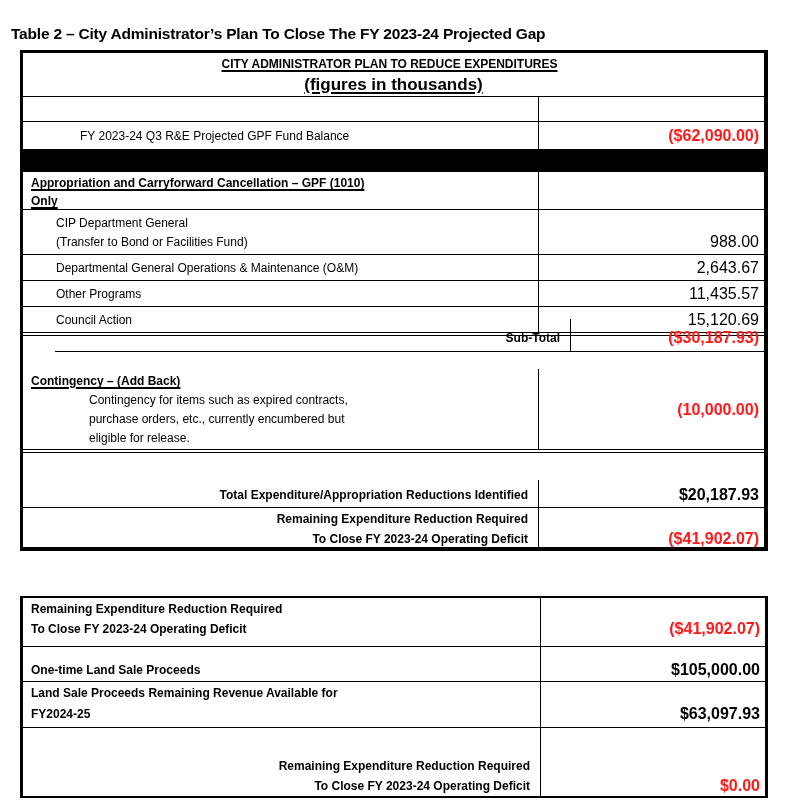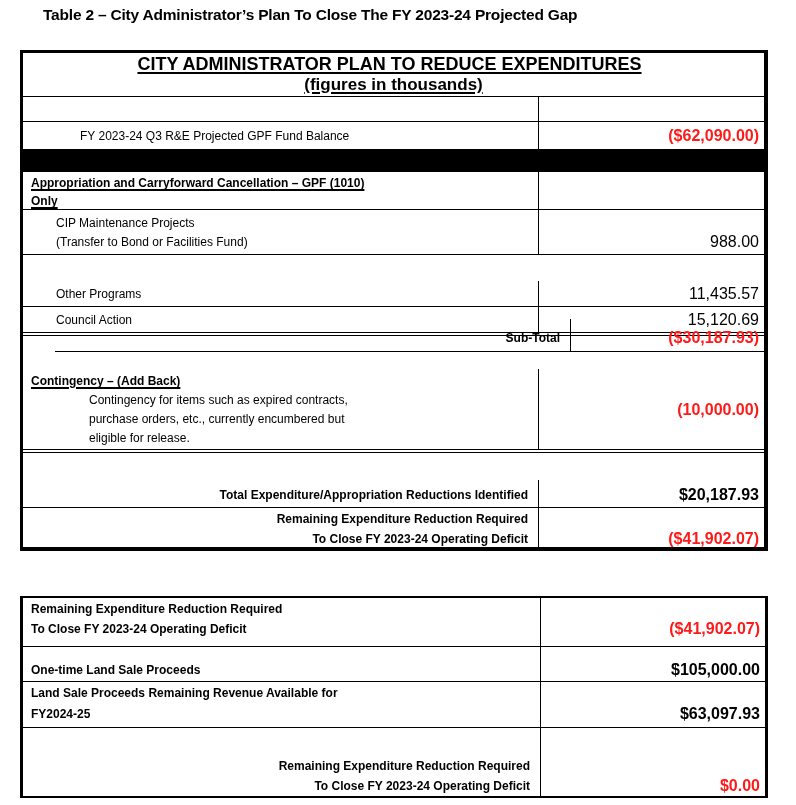--- a/index.html
+++ b/index.html
@@ -1,19 +1,19 @@
 <!DOCTYPE html>
 <html><head>
 <meta charset="utf-8">
 <style>
   html, body { margin: 0; padding: 0; background: #ffffff; }
   body { width: 796px; height: 805px; position: relative; overflow: hidden;
          font-family: "Liberation Sans", sans-serif; color: #000; }
-  .doc-title { position: absolute; left: 11px; top: 6px; font-size: 15.5px; font-weight: bold;
-               letter-spacing: -0.2px; white-space: nowrap; margin-left: 32px; }
+  .doc-title { position: absolute; left: 11px; top: 25px; font-size: 15.5px; font-weight: bold;
+               letter-spacing: -0.2px; white-space: nowrap; }
   .tbl { position: absolute; left: 20px; width: 748px; box-sizing: border-box; }
   .row { position: absolute; left: 0; right: 0; box-sizing: border-box; }
   .cell { position: absolute; top: 0; bottom: 0; box-sizing: border-box; }
   .lc { left: 0; }
   .rc { right: 0; border-left: 1.5px solid #000; }
   .red { color: #ff1a1a; }
   .b { font-weight: bold; }
   .u { text-decoration: underline; text-decoration-thickness: 1.5px; text-underline-offset: 2px; }
   .num { position: absolute; right: 5px; font-size: 16px; white-space: nowrap; }
   .lbl { position: absolute; font-size: 12px; white-space: nowrap; line-height: 20px; }
@@ -34,21 +34,21 @@
   .blackbar { background: #000; }
 </style>
 </head>
 <body>
 
 <div class="doc-title">Table 2 – City Administrator’s Plan To Close The FY 2023-24 Projected Gap</div>
 
 <div id="t1" class="tbl">
 
   <div class="row hl" style="top:0;height:44px;">
-    <div class="b u" style="position:absolute;left:0;right:8px;top:1px;text-align:center;font-size:18px;line-height:21px;">CITY ADMINISTRATOR PLAN TO REDUCE EXPENDITURES</div>
+    <div class="b u" style="position:absolute;left:0;right:8px;top:1px;text-align:center;font-size:12px;line-height:21px;">CITY ADMINISTRATOR PLAN TO REDUCE EXPENDITURES</div>
     <div class="b u" style="position:absolute;left:0;right:0;top:22px;text-align:center;font-size:17px;line-height:20px;">(figures in thousands)</div>
   </div>
 
   <div class="row hl" style="top:44px;height:25px;">
     <div class="cell lc"></div>
       <div class="cell rc"></div>
   </div>
 
   <div class="row" style="top:69px;height:27px;">
     <div class="cell lc">
@@ -64,28 +64,36 @@
   <div class="row hl" style="top:119px;height:38px;text-decoration:underline;">
     <div class="cell lc">
       <div class="lbl b u" style="left:8px;top:1px;">Appropriation and Carryforward Cancellation – GPF (1010)</div>
       <div class="lbl b u" style="left:8px;top:19px;">Only</div>
     </div>
     <div class="cell rc"></div>
   </div>
 
   <div class="row hl" style="top:157px;height:45px;">
     <div class="cell lc">
-      <div class="lbl" style="left:33px;top:3px;">CIP Maintenance Projects</div>
+      <div class="lbl" style="left:33px;top:3px;">CIP Department General</div>
       <div class="lbl" style="left:33px;top:22px;">(Transfer to Bond or Facilities Fund)</div>
     </div>
     <div class="cell rc">
       <div class="num" style="top:23px;">988.00</div>
     </div>
   </div>
 
+  <div class="row hl" style="top:202px;height:26px;">
+    <div class="cell lc">
+      <div class="lbl" style="left:33px;top:3px;">Departmental General Operations &amp; Maintenance (O&amp;M)</div>
+    </div>
+    <div class="cell rc">
+      <div class="num" style="top:4px;">2,643.67</div>
+    </div>
+  </div>
 
   <div class="row hl" style="top:228px;height:26px;">
     <div class="cell lc">
       <div class="lbl" style="left:33px;top:3px;">Other Programs</div>
     </div>
     <div class="cell rc">
       <div class="num" style="top:4px;">11,435.57</div>
     </div>
   </div>
 

